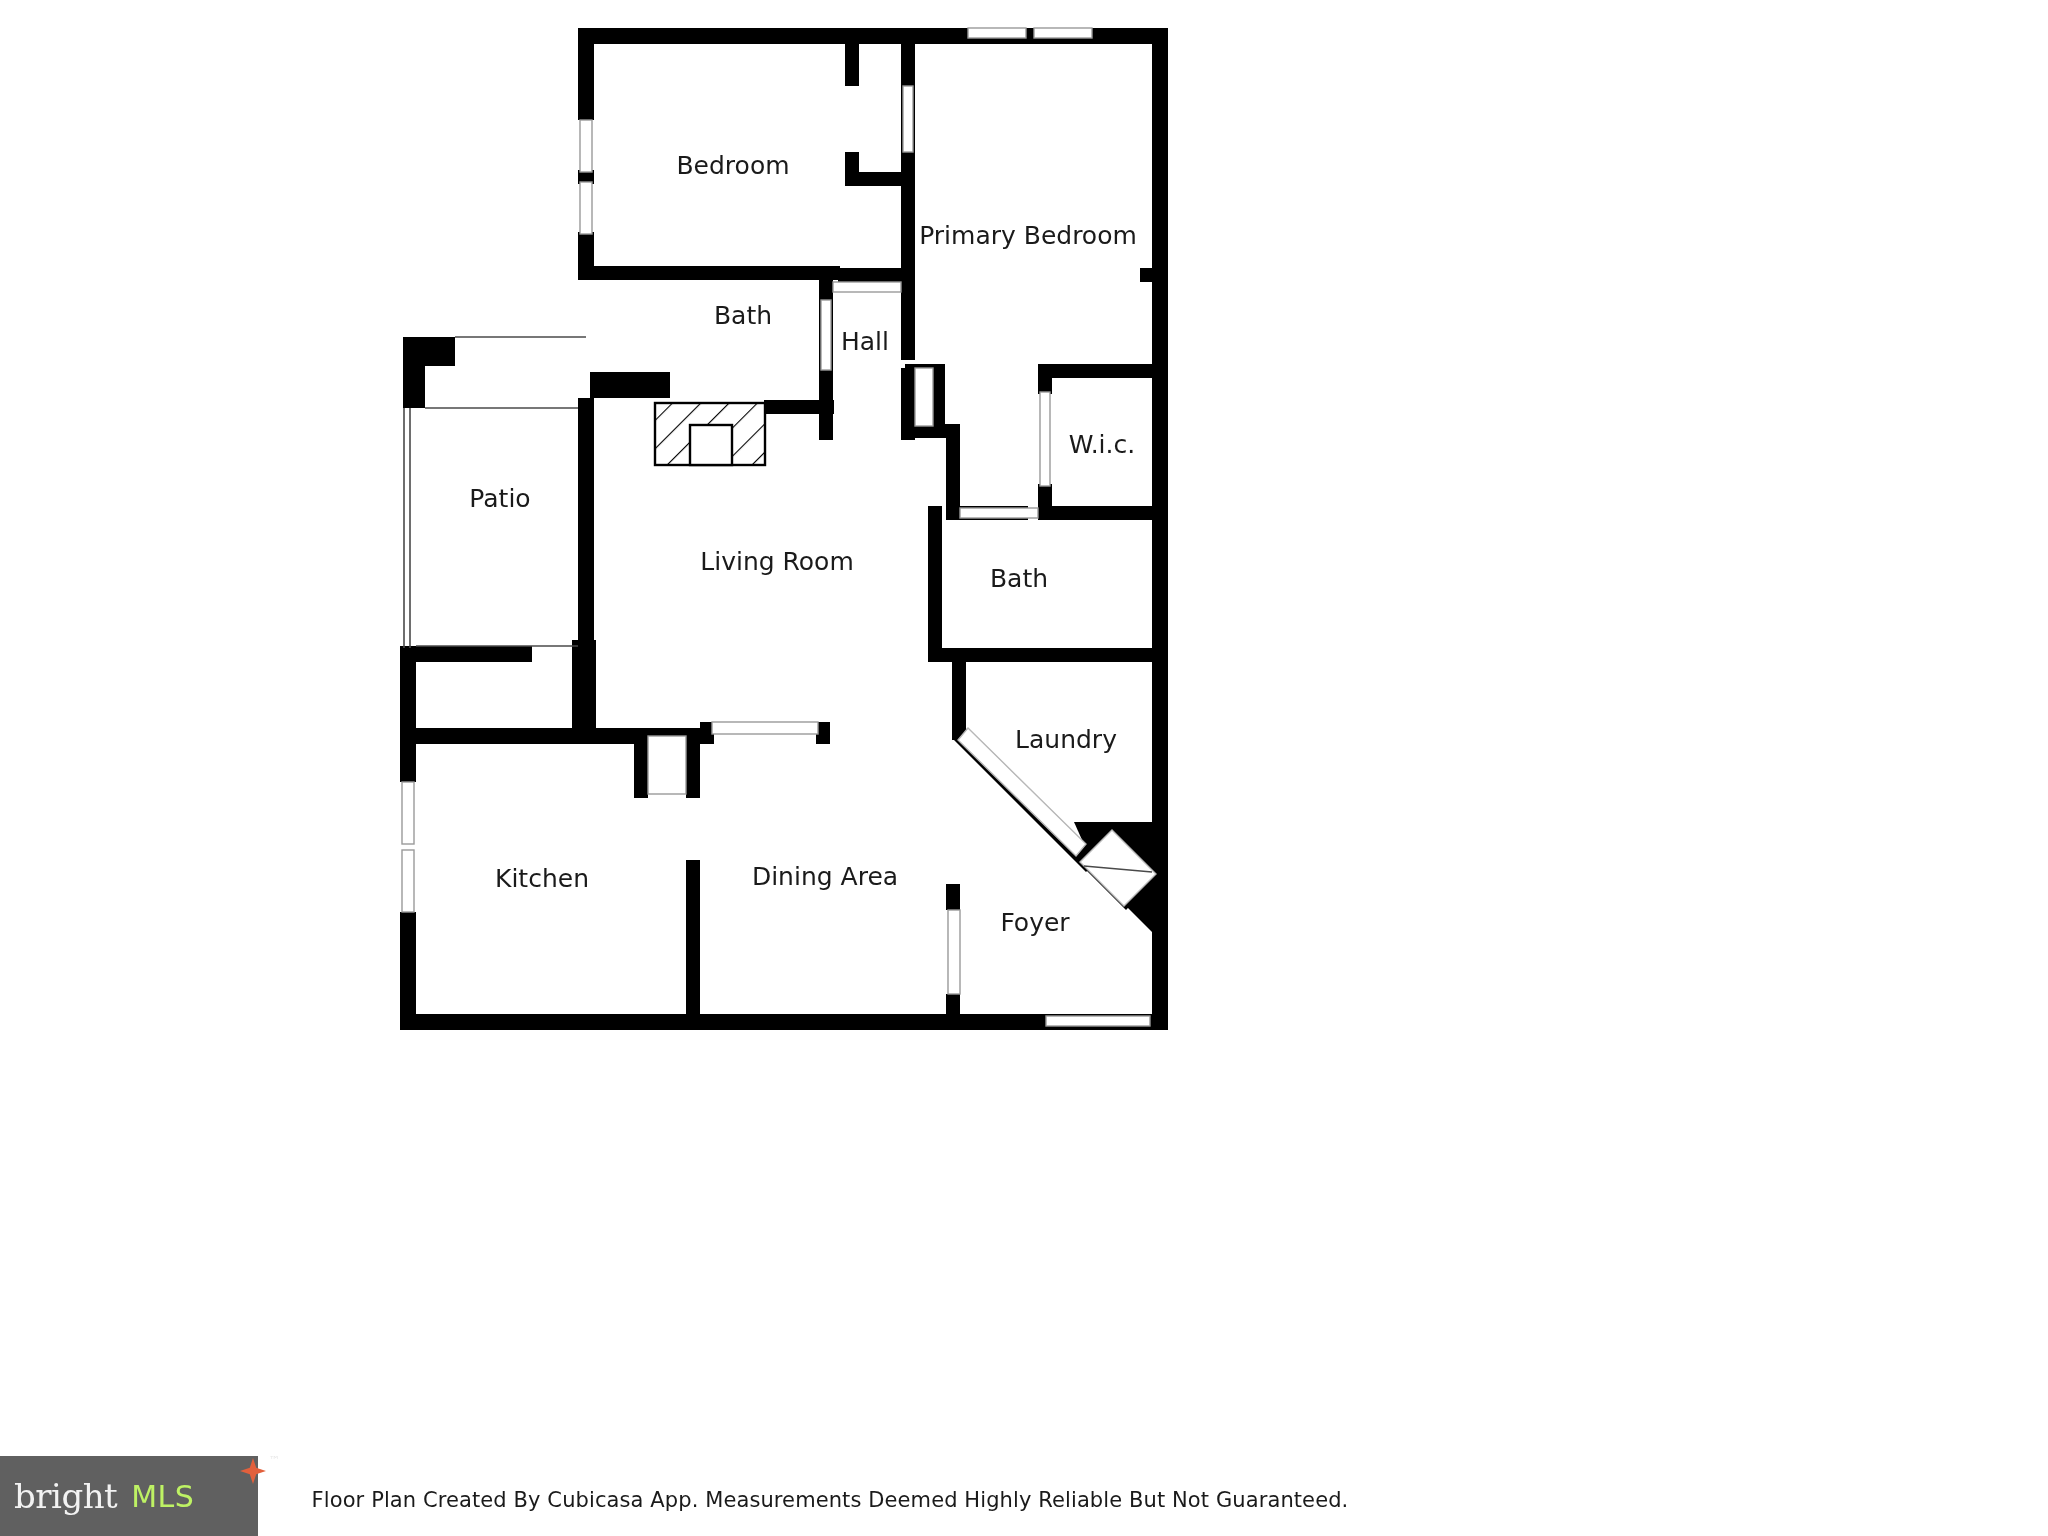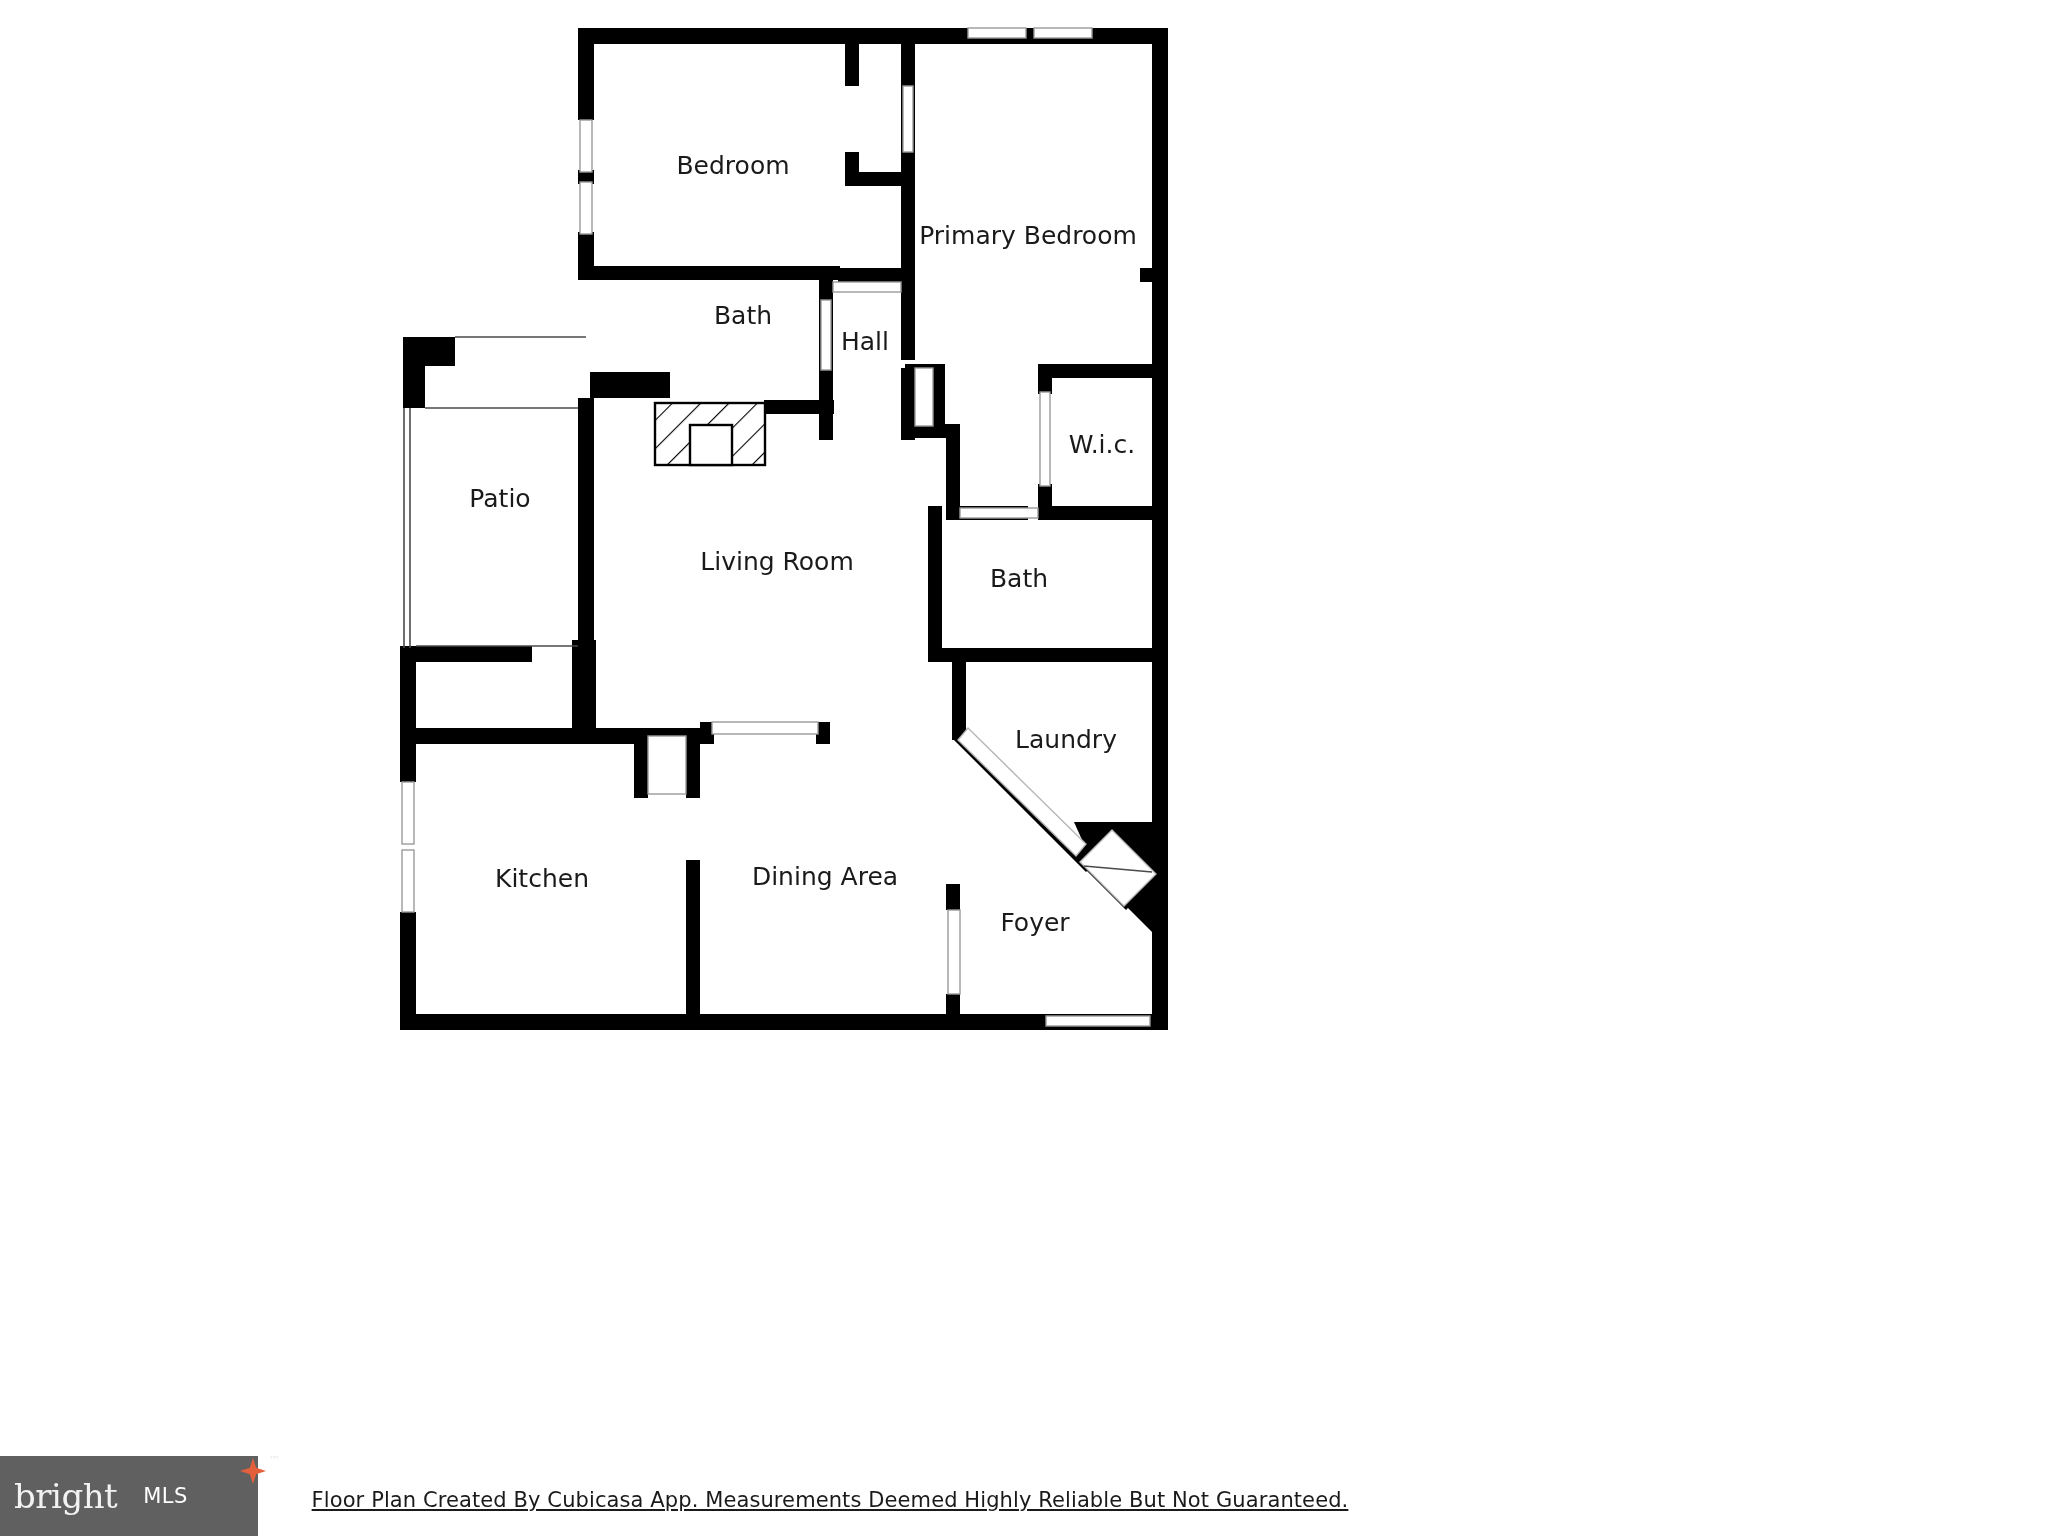--- a/index.html
+++ b/index.html
@@ -43,21 +43,20 @@
   #footer-note {
     position: absolute;
     left: 0;
     top: 1488px;
     width: 1660px;
     text-align: center;
     font-family: "DejaVu Sans", sans-serif;
     font-size: 21px;
     color: #1a1a1a;
     letter-spacing: 0.1px;
-    text-decoration: underline;
   }
   #brand-logo {
     position: absolute;
     left: 0px;
     top: 1456px;
     width: 258px;
     height: 80px;
     background: #606060;
     display: flex;
     align-items: center;
@@ -83,23 +82,23 @@
   .brand-tm {
     position: absolute;
     right: -22px;
     top: -2px;
     font-family: "DejaVu Sans", sans-serif;
     font-size: 11px;
     color: #e8e8e8;
   }
   .brand-mls {
     font-family: "DejaVu Sans", sans-serif;
-    font-size: 21px;
-    color: #ffffff;
-    margin-left: 26px;
+    font-size: 30px;
+    color: #bef264;
+    margin-left: 14px;
     letter-spacing: 0.5px;
   }
 </style>
 </head>
 <body>
 
 <div id="plan-wrap">
   <svg class="floorplan" viewBox="0 0 2048 1536" xmlns="http://www.w3.org/2000/svg">
     <defs>
       <pattern id="diag-hatch" width="20" height="20" patternTransform="rotate(45)" patternUnits="userSpaceOnUse">

